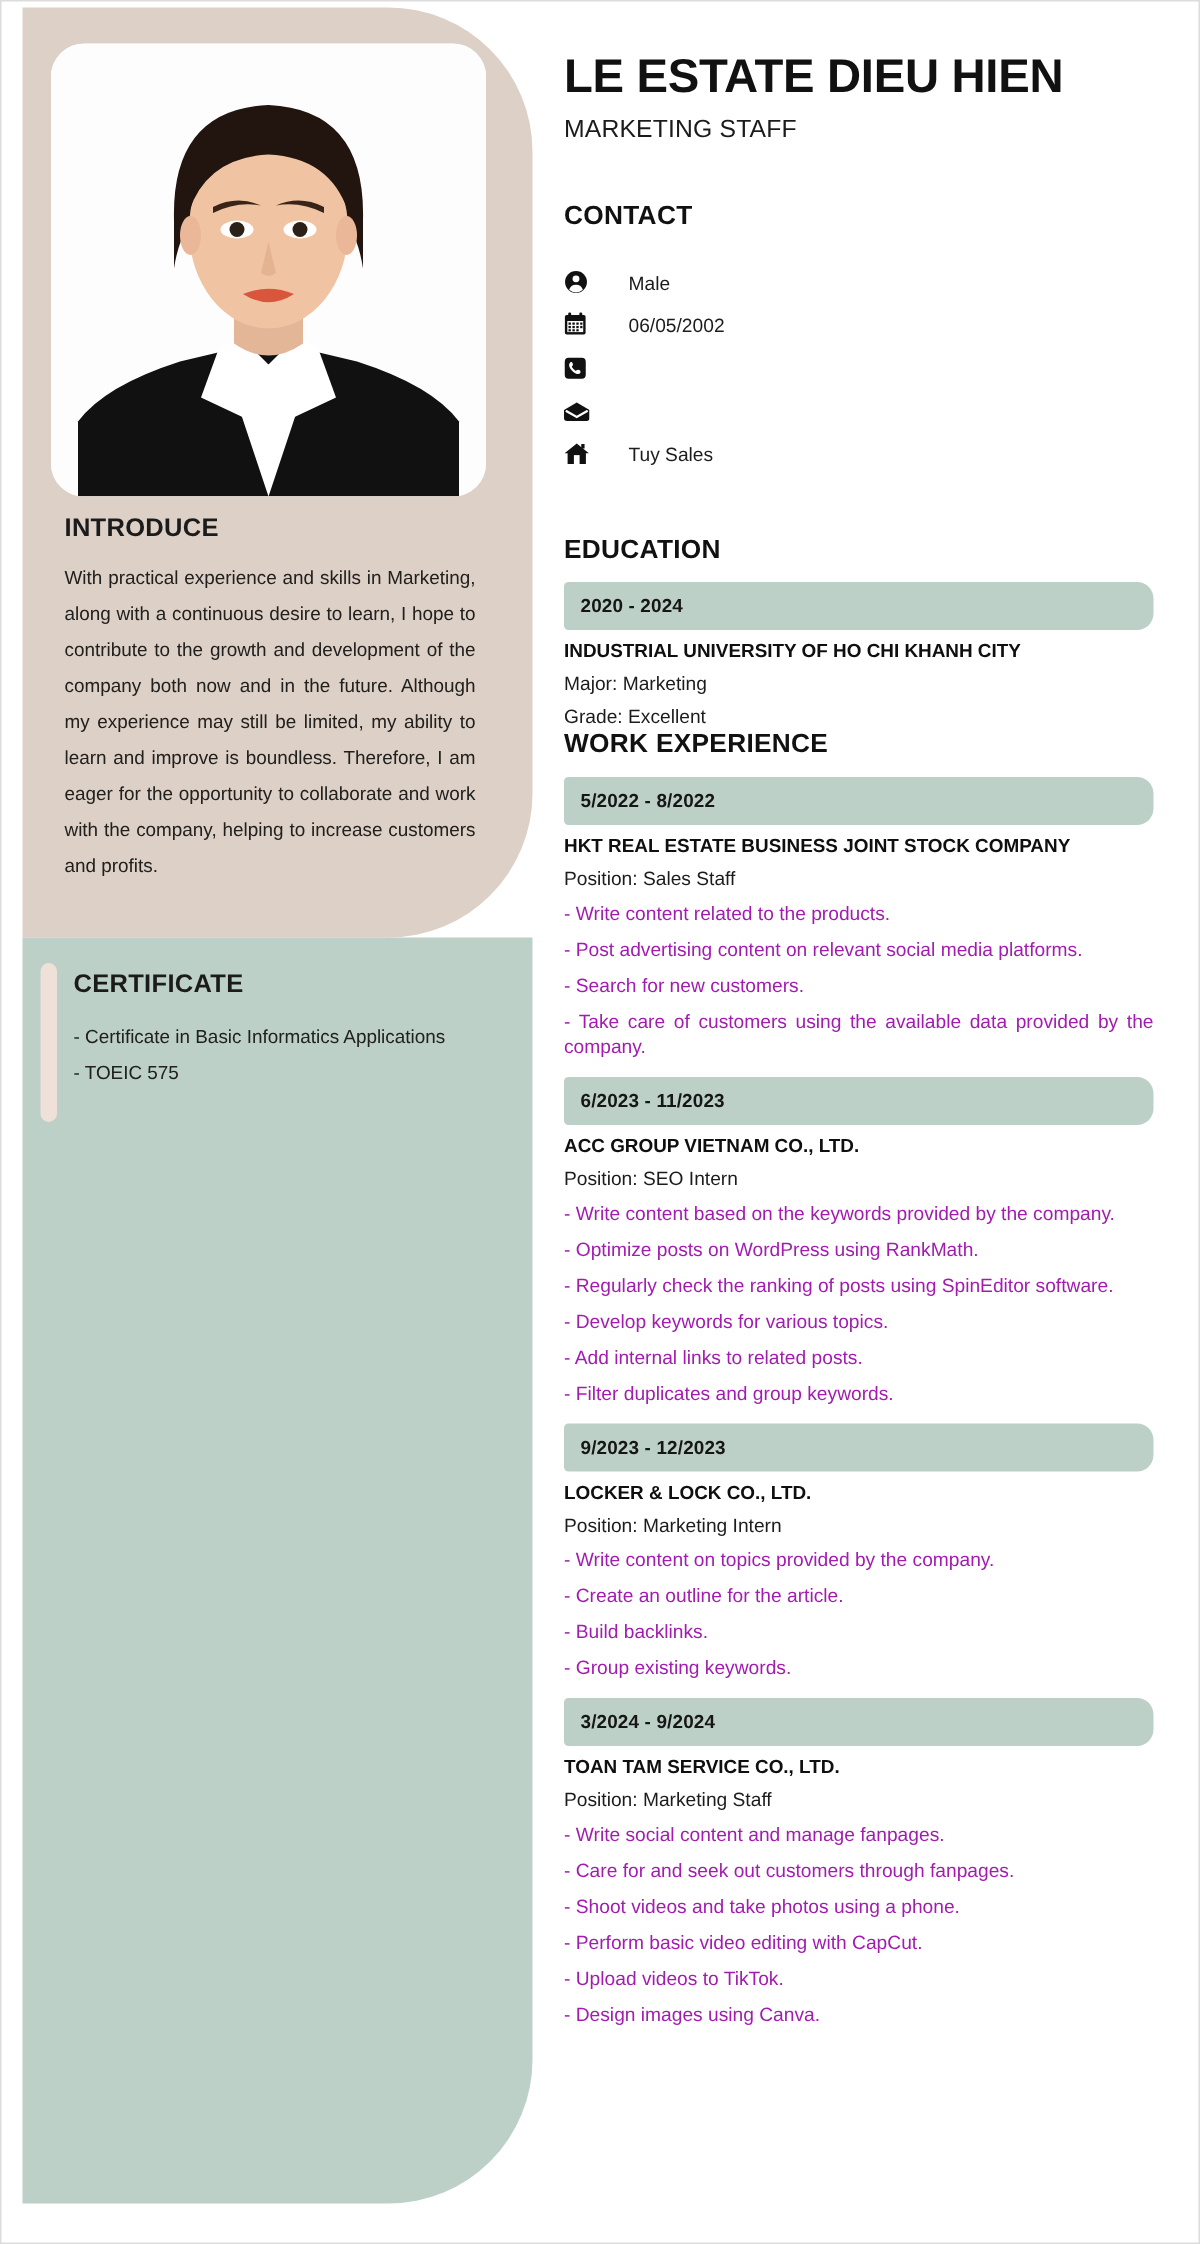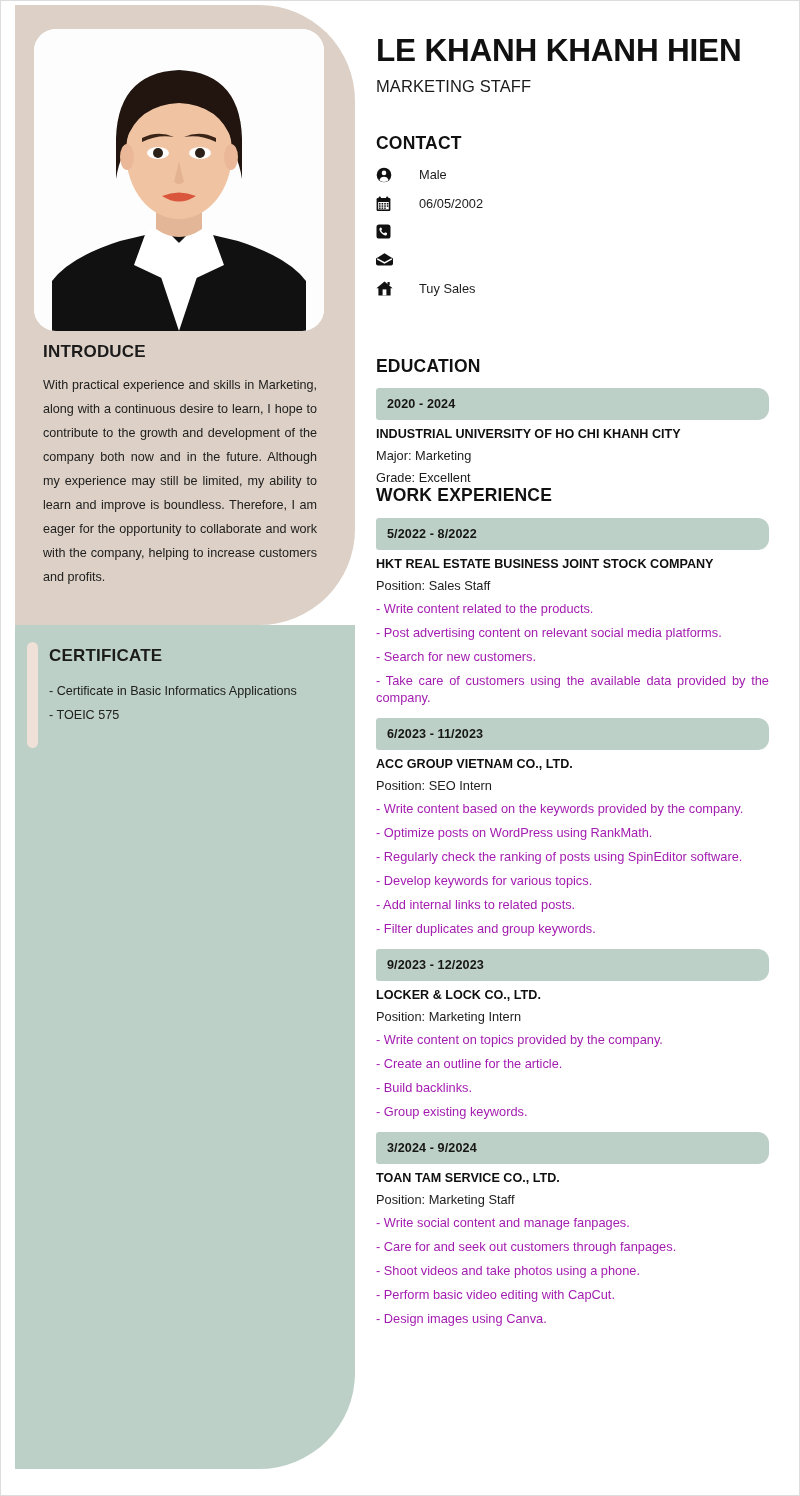--- a/index.html
+++ b/index.html
@@ -109,21 +109,21 @@
     letter-spacing: .2px;
   }
   #contact-title { margin-top: 37px; }
   #education-title { margin-top: 46px; }
   #work-title { }
 
   
   .contact-list { margin-top: 13px; }
   .contact-row {
     display: flex;
-    align-items: flex-start;
+    align-items: flex-end;
     height: 28.5px;
   }
   .contact-icon {
     width: 22px;
     display: flex;
     align-items: center;
     justify-content: flex-start;
     color: #111;
   }
   .contact-icon svg { display: block; }
@@ -228,21 +228,21 @@
 
   <div class="cert-accent"></div>
   <div class="left-block" id="certificate-block">
     <div class="left-heading">CERTIFICATE</div>
     <div class="left-body">-   Certificate   in   Basic   Informatics Applications</div>
     <div class="left-body">- TOEIC 575</div>
   </div>
 
   <div class="right-col">
 
-    <div class="name">LE KHANH KHANH HIEN</div>
+    <div class="name">LE ESTATE DIEU HIEN</div>
     <div class="role">MARKETING STAFF</div>
 
     <div class="section-title" id="contact-title">CONTACT</div>
     <div class="contact-list">
 
       <div class="contact-row">
         <span class="contact-icon">
           <svg width="16" height="16" viewBox="0 0 16 16">
               <circle cx="8" cy="8" r="7.3" fill="#111"></circle>
               <circle cx="8" cy="5.9" r="2.3" fill="#fff"></circle>
@@ -359,18 +359,19 @@
         <div class="entry">
           <div class="pill">
             <span class="pill-label">3/2024 - 9/2024</span>
           </div>
           <div class="org">TOAN TAM SERVICE CO., LTD.</div>
           <div class="position">Position: Marketing Staff</div>
           <div class="bullet">- Write social content and manage fanpages.</div>
           <div class="bullet">- Care for and seek out customers through fanpages.</div>
           <div class="bullet">- Shoot videos and take photos using a phone.</div>
           <div class="bullet">- Perform basic video editing with CapCut.</div>
+          <div class="bullet">- Upload videos to TikTok.</div>
           <div class="bullet">- Design images using Canva.</div>
         </div>
       </div>
 
   </div>
 </div>
 
 </body></html>

